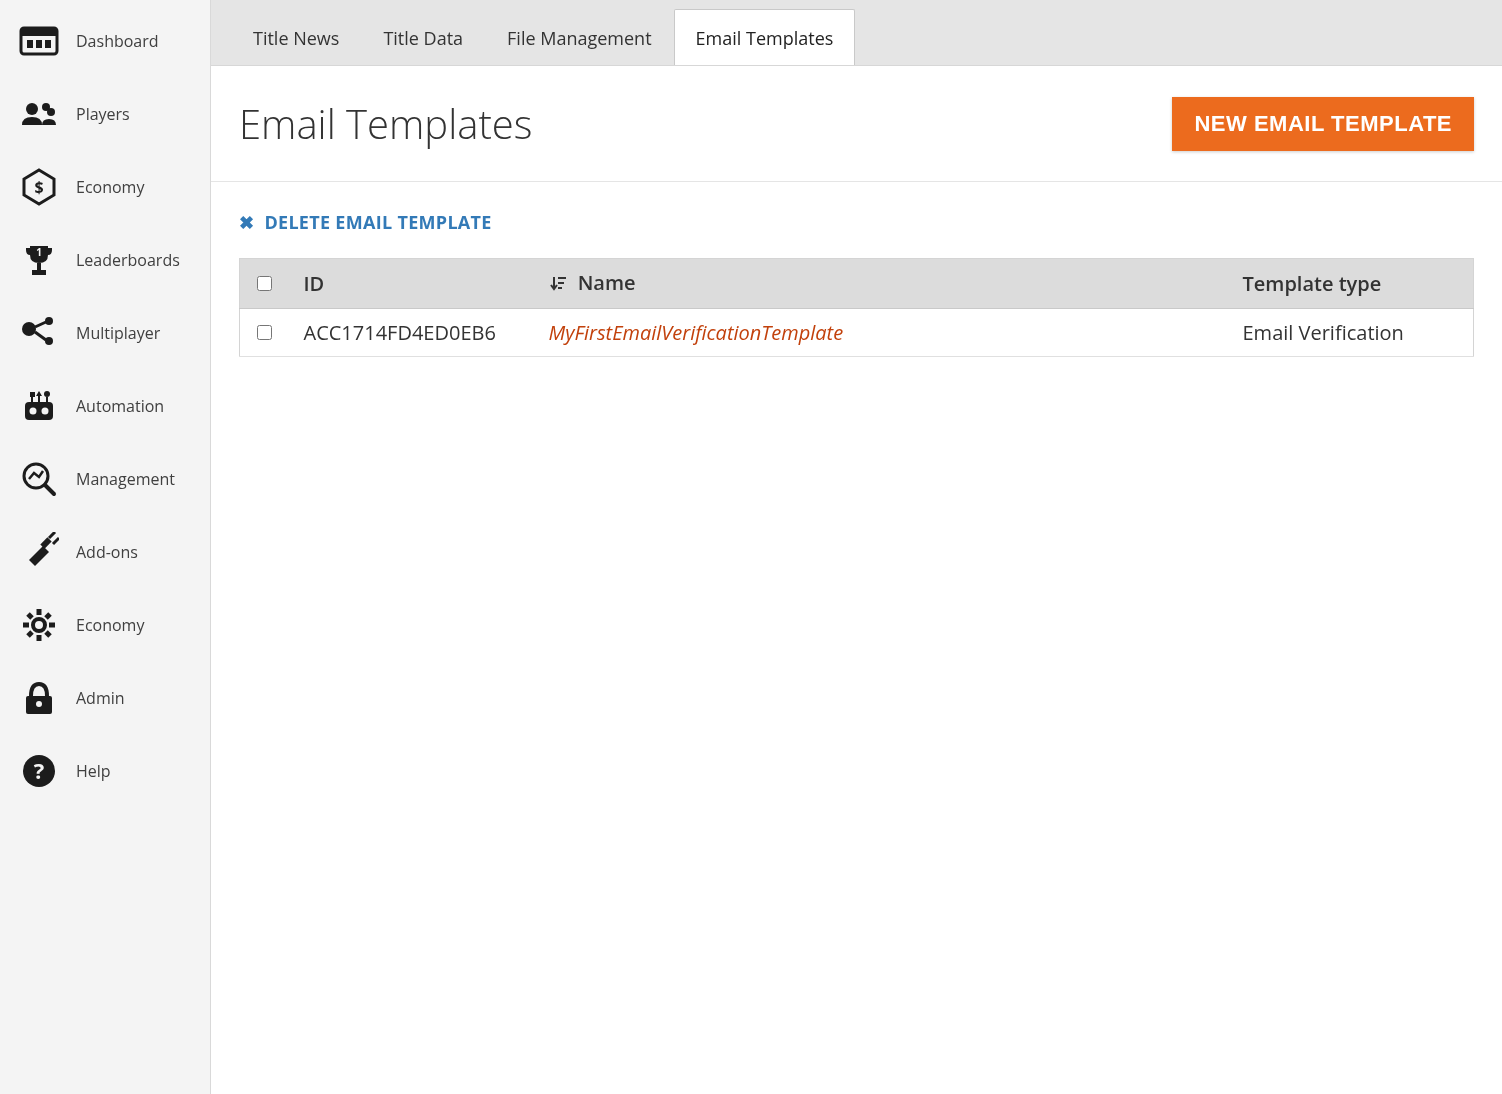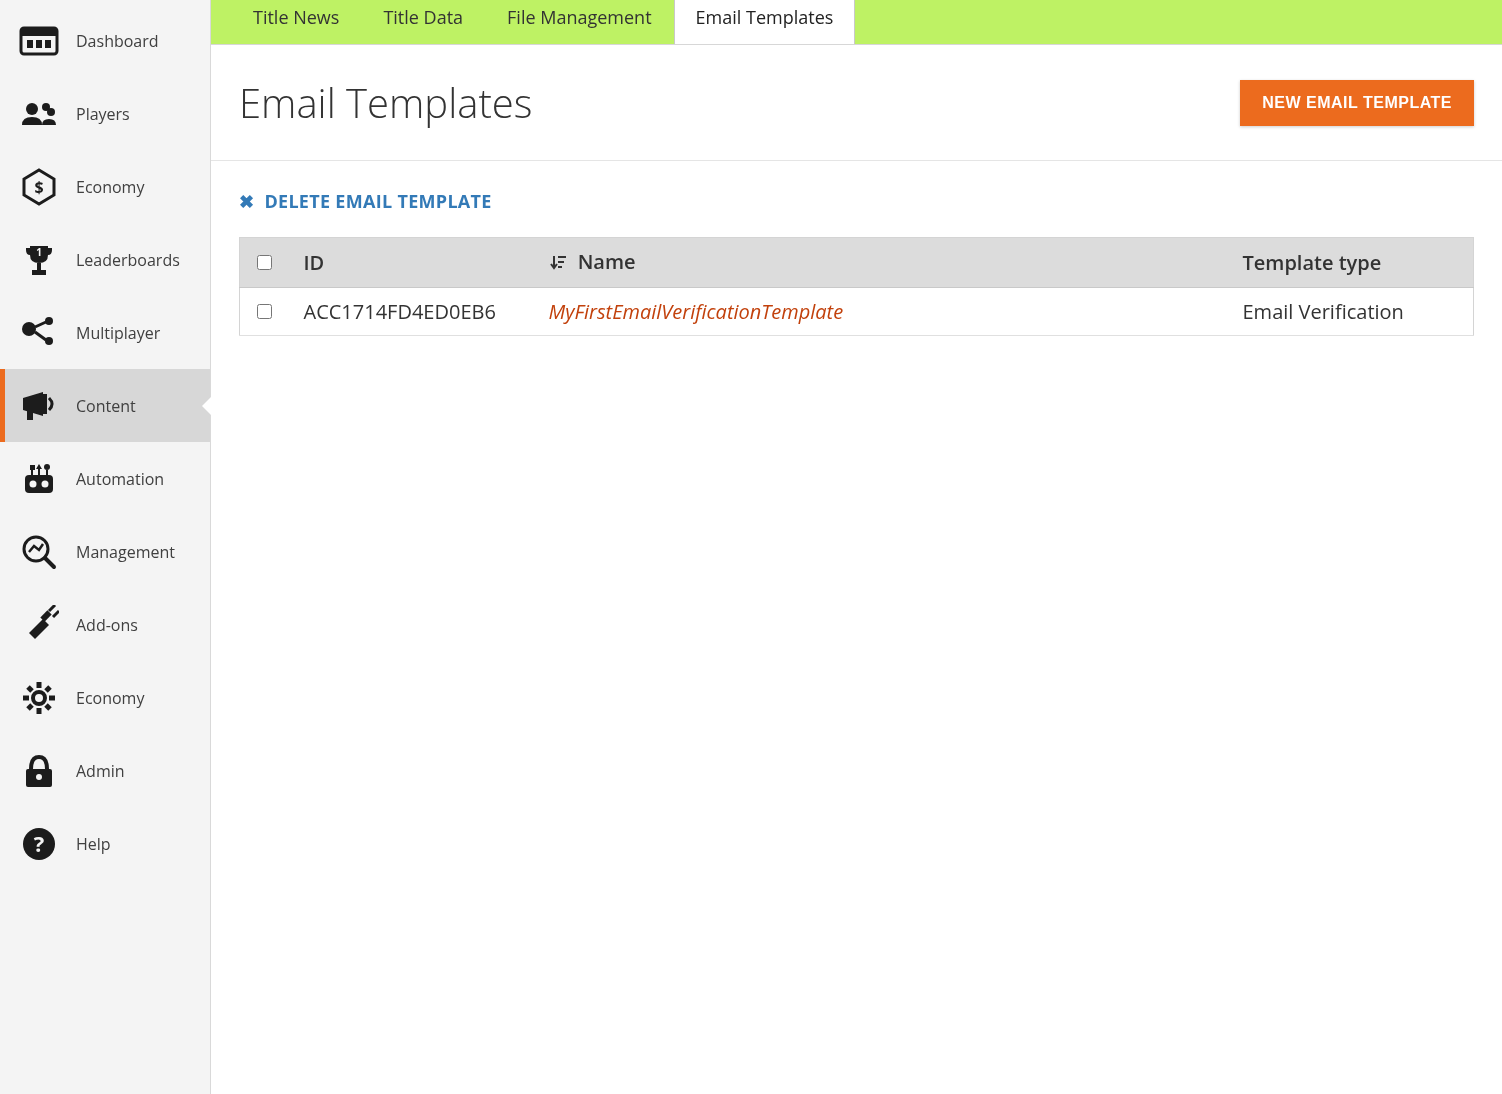--- a/index.html
+++ b/index.html
@@ -67,22 +67,22 @@
     color: #404040;
   }
   
   .main {
     flex: 1;
     display: flex;
     flex-direction: column;
   }
   
   .tabs {
-    height: 45px;
-    background: #bef264;
+    height: 66px;
+    background: #e5e5e5;
     display: flex;
     align-items: flex-end;
     padding-left: 20px;
     border-bottom: 1px solid #d7d7d7;
   }
   .tab {
     padding: 16px 21px 15px 21px;
     font-size: 18px;
     color: #333;
     cursor: pointer;
@@ -106,21 +106,21 @@
     border-bottom: 1px solid #e5e5e5;
   }
   .page-title {
     font-size: 40px;
     font-weight: 300;
     color: #333;
   }
   .primary-btn {
     background: #ec6b1e;
     color: #fff;
-    font-size: 16px;
+    font-size: 22px;
     font-weight: 700;
     letter-spacing: 0.5px;
     padding: 14px 22px;
     border: none;
     cursor: pointer;
     box-shadow: 0 1px 3px rgba(0,0,0,0.2);
   }
   
   .content-body {
     padding: 28px 28px;
@@ -242,31 +242,20 @@
           <circle cx="10" cy="14" r="7" fill="#1c1c1c"></circle>
           <circle cx="30" cy="6" r="4" fill="#1c1c1c"></circle>
           <circle cx="30" cy="26" r="4" fill="#1c1c1c"></circle>
           <line x1="16" y1="12" x2="27" y2="7" stroke="#1c1c1c" stroke-width="3"></line>
           <line x1="16" y1="17" x2="27" y2="25" stroke="#1c1c1c" stroke-width="3"></line>
         </svg>
     </span>
     <span class="sidebar-label">Multiplayer</span>
   </div>
 
-  <div class="sidebar-item active">
-    <span class="sidebar-icon">
-      <svg width="40" height="36" viewBox="0 0 40 36">
-          <path d="M4 10 L24 4 L24 28 L4 22 Z" fill="#1c1c1c"></path>
-          <rect x="24" y="6" width="4" height="20" fill="#1c1c1c"></rect>
-          <path d="M30 10 Q36 16 30 22" fill="none" stroke="#1c1c1c" stroke-width="3"></path>
-          <rect x="8" y="22" width="6" height="10" fill="#1c1c1c"></rect>
-        </svg>
-    </span>
-    <span class="sidebar-label">Content</span>
-  </div>
 
   <div class="sidebar-item">
     <span class="sidebar-icon">
       <svg width="40" height="36" viewBox="0 0 40 36">
           <rect x="6" y="14" width="28" height="18" rx="4" fill="#1c1c1c"></rect>
           <circle cx="14" cy="23" r="3.5" fill="#f4f4f4"></circle>
           <circle cx="26" cy="23" r="3.5" fill="#f4f4f4"></circle>
           <rect x="11" y="4" width="5" height="5" fill="#1c1c1c"></rect>
           <polygon points="20,3 23,8 17,8" fill="#1c1c1c"></polygon>
           <circle cx="28" cy="6" r="3" fill="#1c1c1c"></circle>

